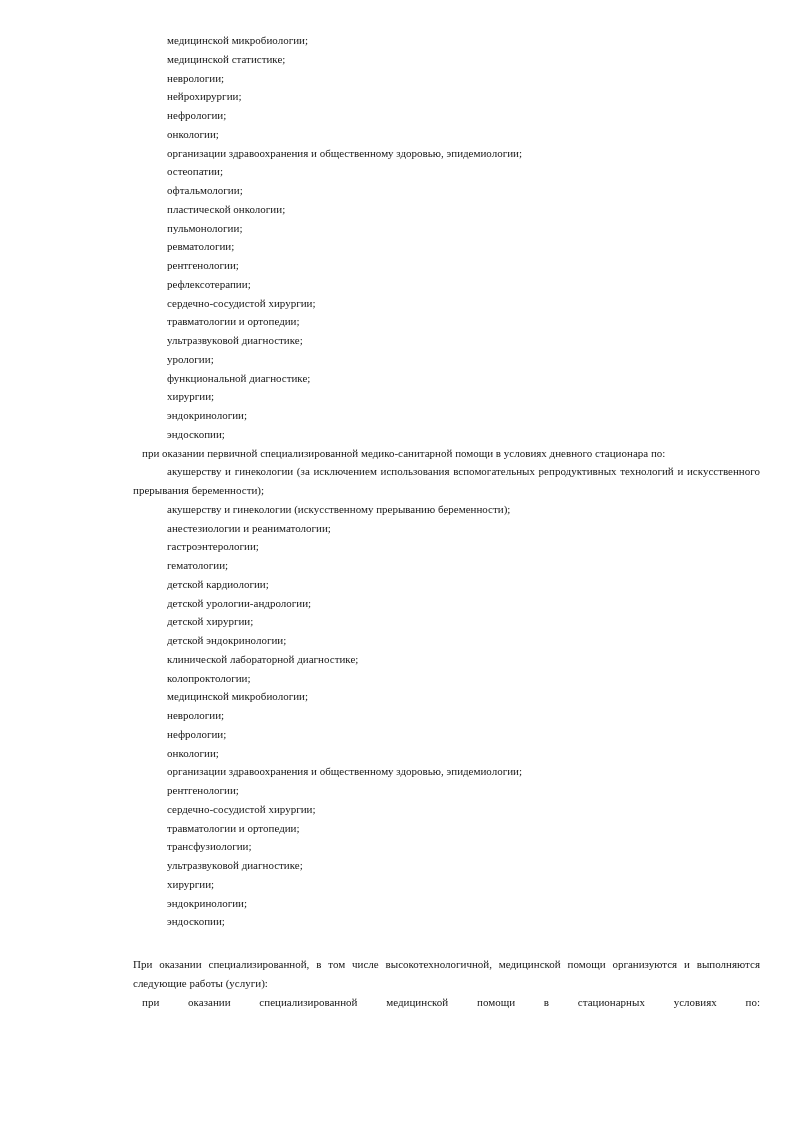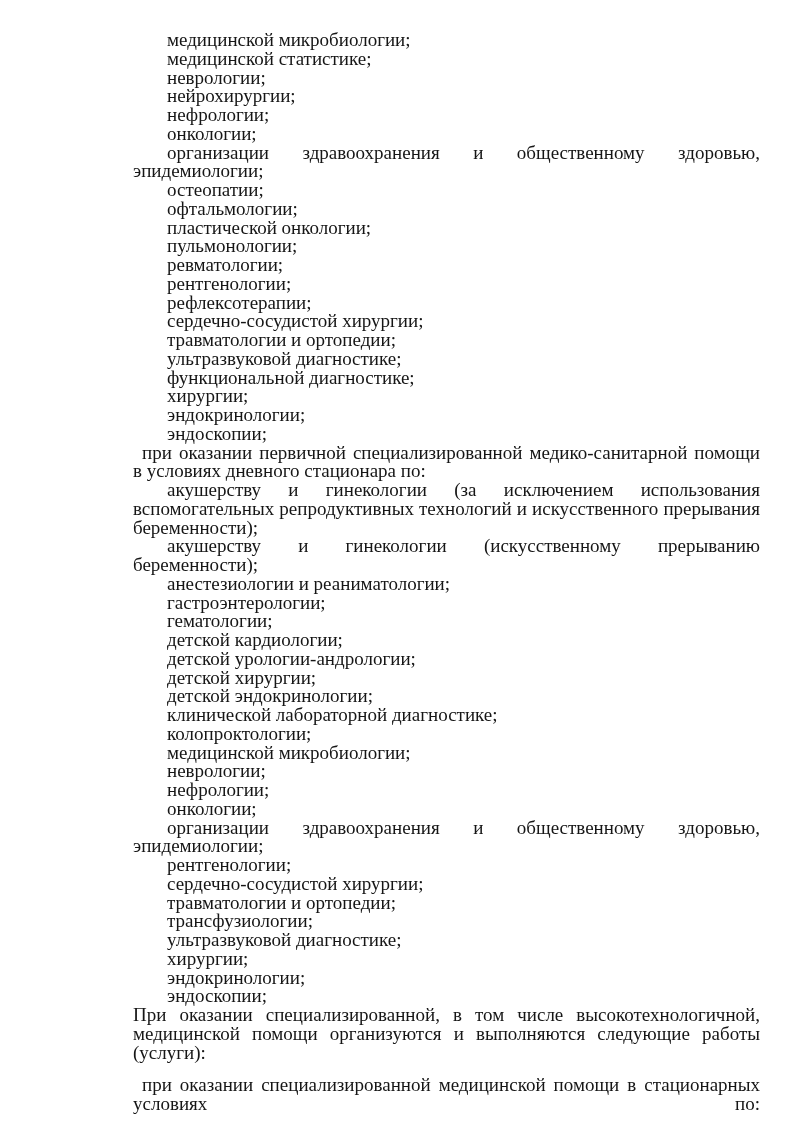--- a/index.html
+++ b/index.html
@@ -13,34 +13,34 @@
     height: 1131px;
     background: #ffffff;
     overflow: hidden;
   }
   .text-block {
     position: absolute;
     left: 133px;
     top: 31px;
     width: 627px;
     font-family: "Liberation Serif", "DejaVu Serif", serif;
-    font-size: 19px;
+    font-size: 11px;
     line-height: 18.75px;
     color: #161616;
     text-align: justify;
   }
   .text-block p { margin: 0; padding: 0; }
   
   p.item { text-indent: 34px; }
   
   p.sub  { text-indent: 9px; }
   
-  p.para { text-indent: 0; }
+  p.para { text-indent: 0; margin-top: 24px; }
   
-  p.fill { text-align-last: justify; margin-top: 14px; }
+  p.fill { text-align-last: justify; }
 </style>
 </head>
 <body>
 
 <div class="page">
   <div class="text-block">
 
     <div>
         <p class="item">медицинской микробиологии;</p>
         <p class="item">медицинской статистике;</p>
@@ -52,20 +52,21 @@
         <p class="item">остеопатии;</p>
         <p class="item">офтальмологии;</p>
         <p class="item">пластической онкологии;</p>
         <p class="item">пульмонологии;</p>
         <p class="item">ревматологии;</p>
         <p class="item">рентгенологии;</p>
         <p class="item">рефлексотерапии;</p>
         <p class="item">сердечно-сосудистой хирургии;</p>
         <p class="item">травматологии и ортопедии;</p>
         <p class="item">ультразвуковой диагностике;</p>
+        <p class="item">урологии;</p>
         <p class="item">функциональной диагностике;</p>
         <p class="item">хирургии;</p>
         <p class="item">эндокринологии;</p>
         <p class="item">эндоскопии;</p>
       </div>
 
     <p class="sub">при оказании первичной специализированной медико-санитарной помощи в условиях дневного стационара по:</p>
 
     <div>
         <p class="item">акушерству и гинекологии (за исключением использования вспомогательных репродуктивных технологий и искусственного прерывания беременности);</p>

